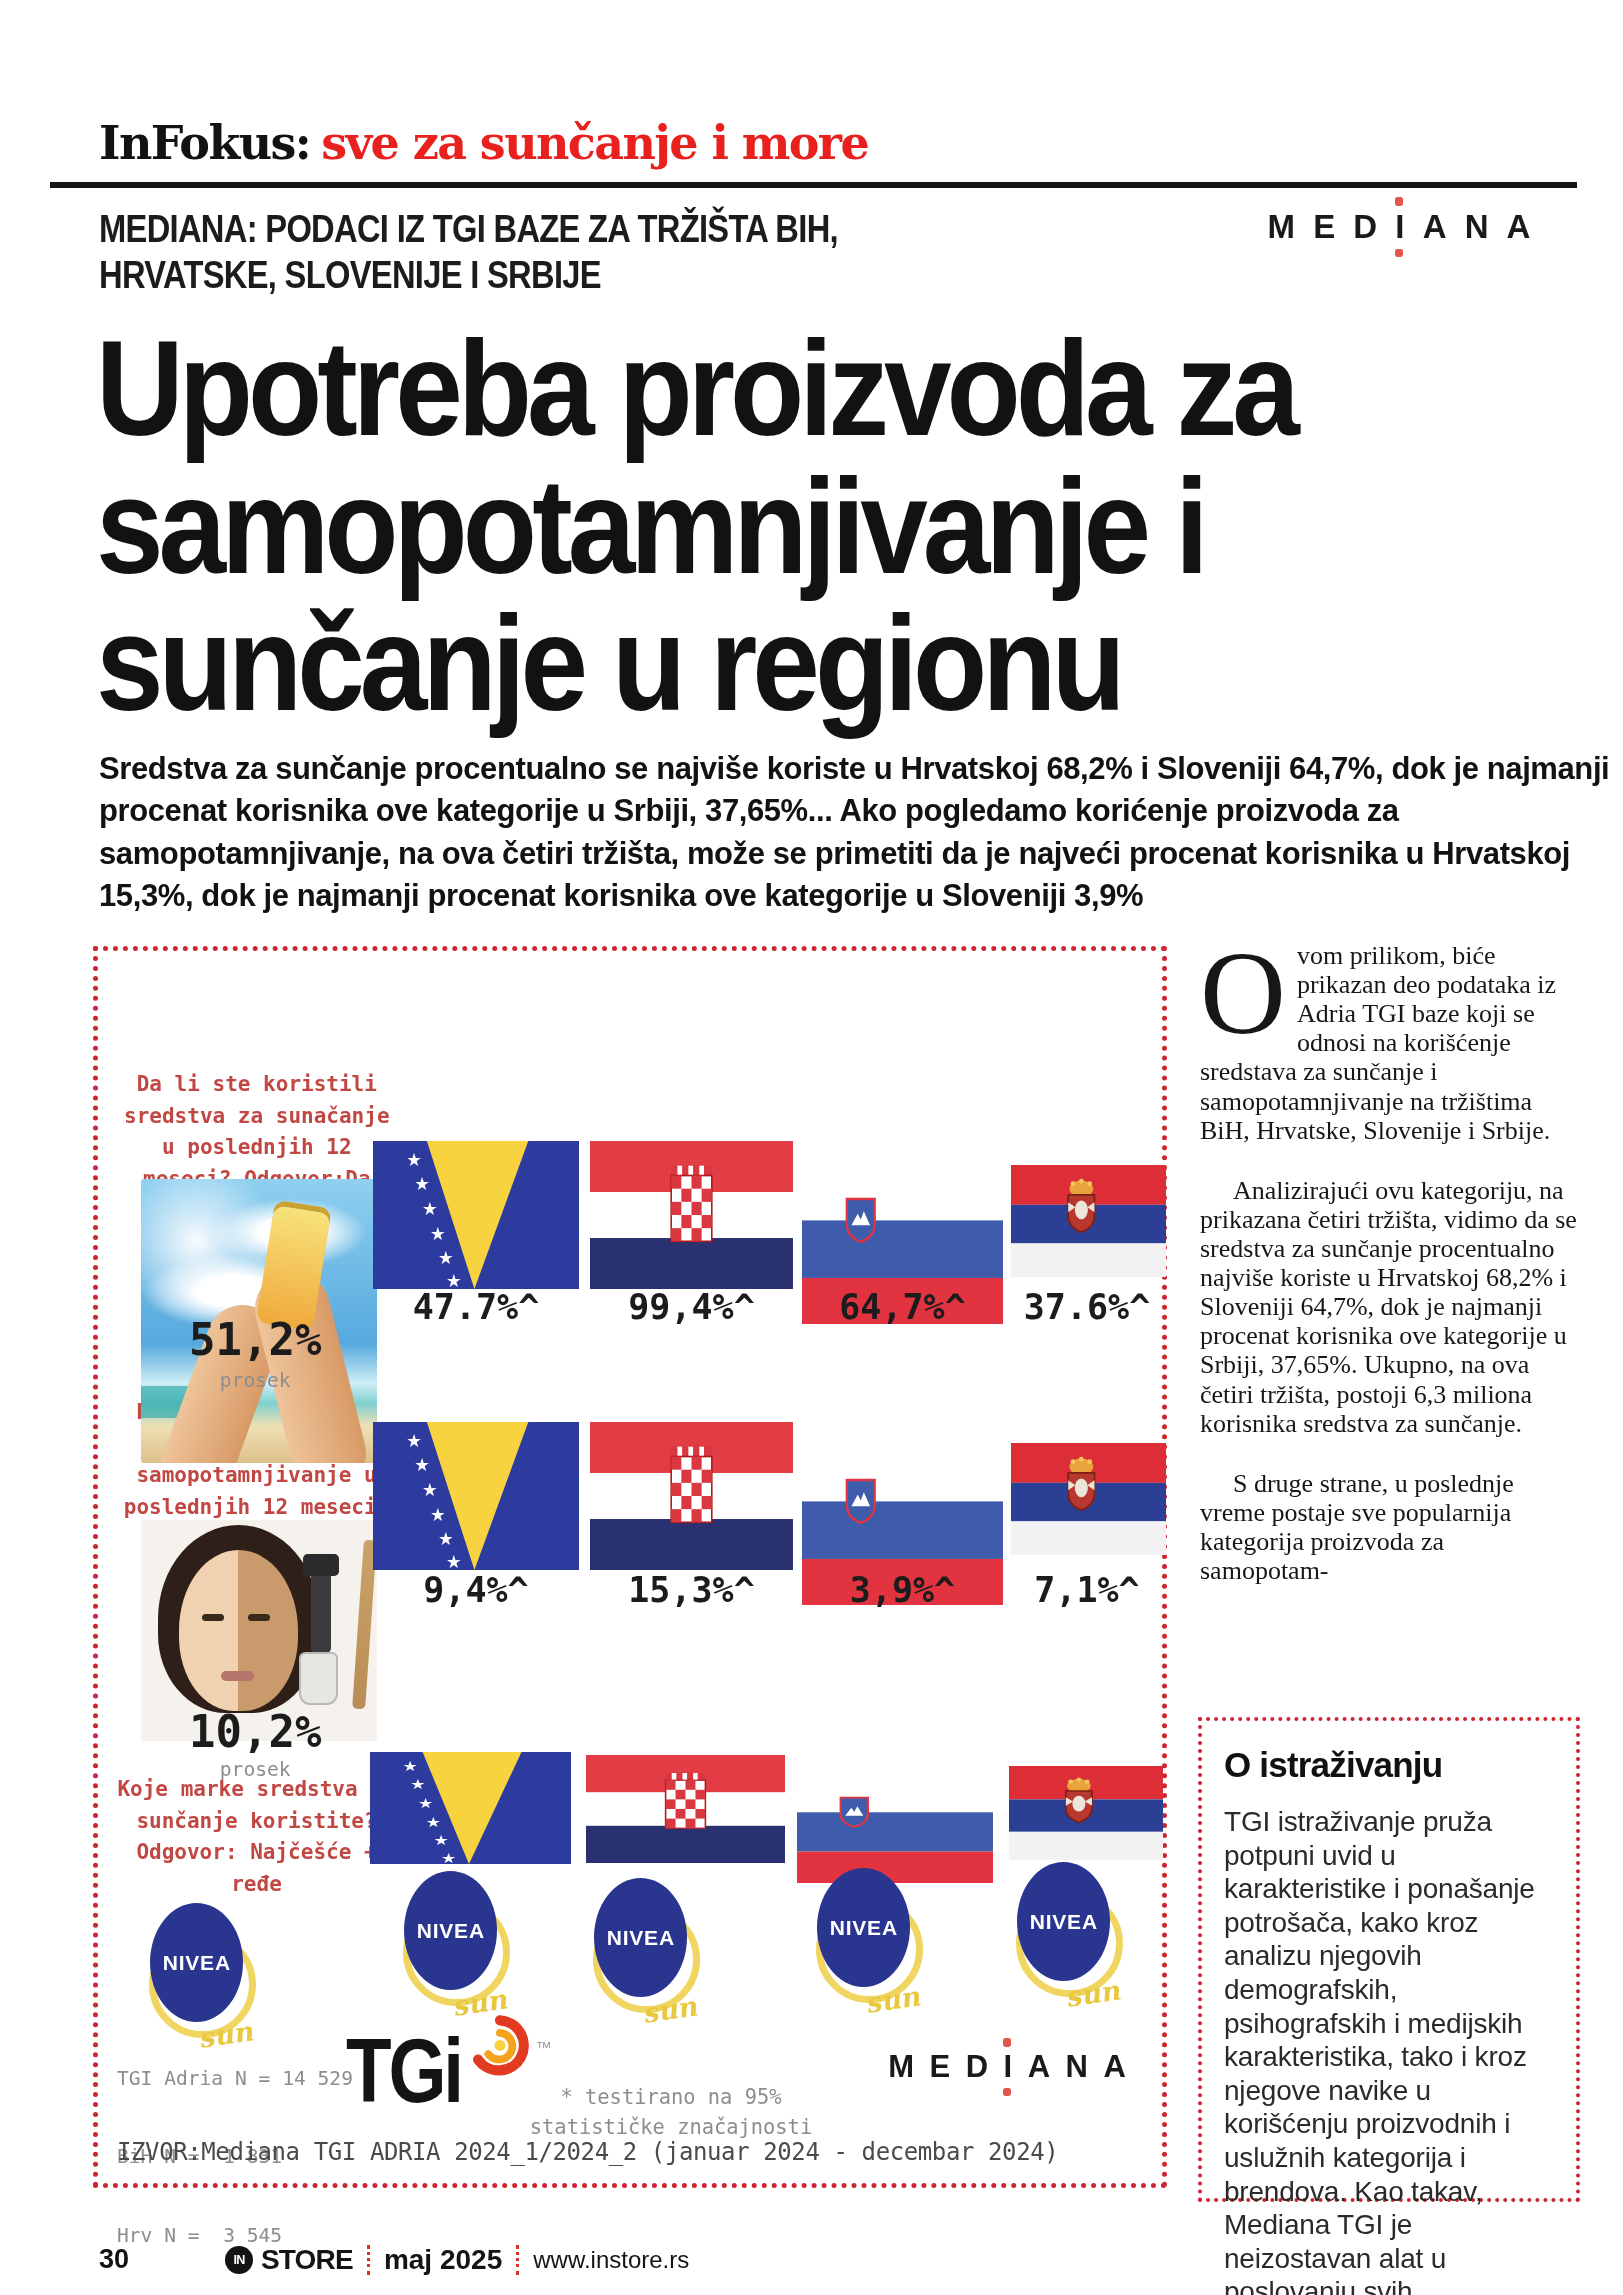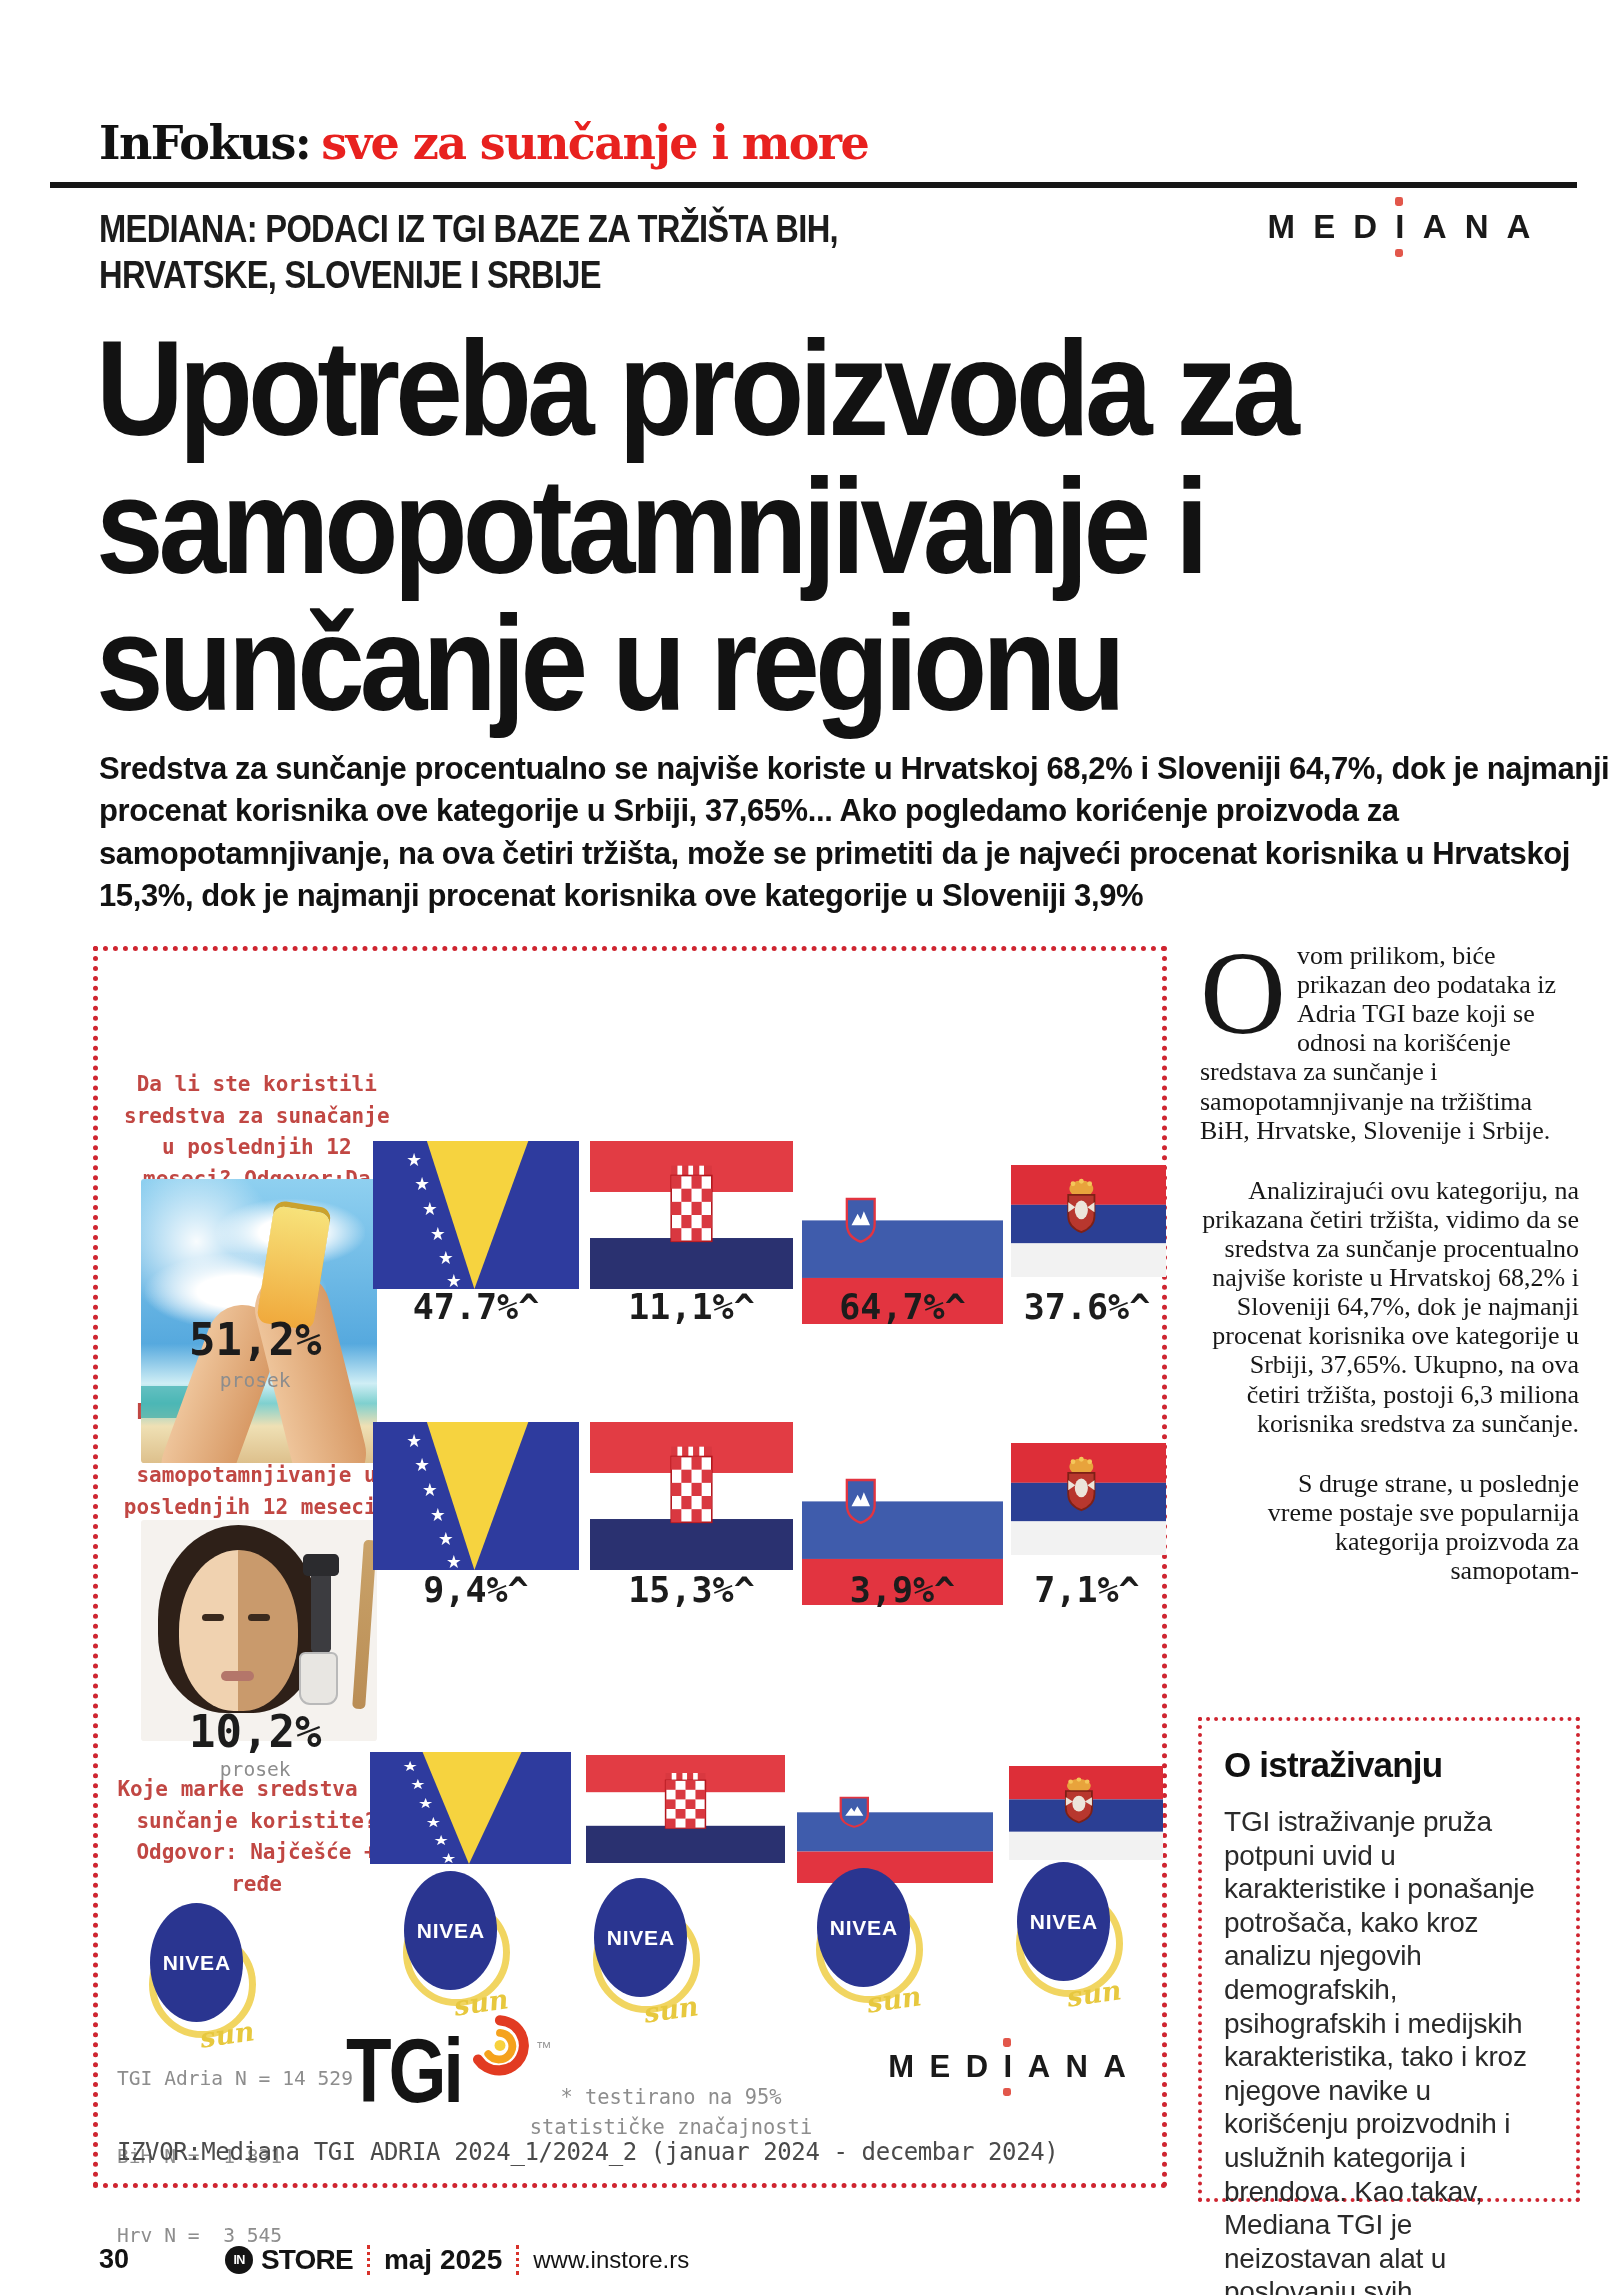--- a/index.html
+++ b/index.html
@@ -126,21 +126,21 @@
            font-family:"DejaVu Sans Mono",monospace;font-size:20.4px;line-height:1.45;color:#8d8d8d;}
   .mediana-ig{position:absolute;left:744px;top:1085px;width:330px;}
   .mediana-ig .letters{font-size:31px;letter-spacing:.5em;margin-right:-.5em;display:block;}
   .ig-source{position:absolute;left:19px;top:1187px;font-family:"DejaVu Sans Mono",monospace;
              font-size:24px;letter-spacing:-0.4px;color:#4a4a4a;white-space:nowrap;}
 
   
   .article{position:absolute;left:1200px;top:941px;width:379px;
            font-family:"Liberation Serif",serif;font-size:26px;line-height:1.12;color:#171717;}
   .article p{margin:0;}
-  .article p+p{margin-top:31px;text-indent:33px;text-align:right;}
+  .article p+p{margin-top:31px;text-indent:33px;}
   .dropcap{float:left;font-size:119px;line-height:.8;margin:4.7px 11px 0 0;font-weight:normal;}
 
   
   .about{position:absolute;left:1198px;top:1717px;width:382px;height:485px;
          border:4.7px dotted #cf2530;box-sizing:border-box;padding:23.6px 22px;background:#fff;}
   .about h3{margin:0 0 20.4px;font-size:35px;font-weight:bold;color:#111;letter-spacing:-0.8px;}
   .about .body{font-size:28px;line-height:1.2;color:#2a2a2a;letter-spacing:-0.2px;}
 
   
   .footer{position:absolute;left:99px;top:2240px;display:flex;align-items:center;height:39px;}
@@ -386,21 +386,21 @@
           <circle cx="118" cy="26" r="4" fill="#f4c75a"></circle>
           <circle cx="132" cy="30" r="4" fill="#f4c75a"></circle>
     <path d="M96,48 h44 v34 q0,18 -22,26 q-22,-8 -22,-26 Z" fill="#b8372e" stroke="#7d2016" stroke-width="3"></path>
     <ellipse cx="118" cy="72" rx="11" ry="15" fill="#ece5da"></ellipse>
     <polygon points="96,60 108,68 96,76" fill="#ece5da"></polygon>
     <polygon points="140,60 128,68 140,76" fill="#ece5da"></polygon>
   </svg>
       </div>
 
     <div class="pct pr1 c1">47.7%^</div>
-    <div class="pct pr1 c2">11,1%^</div>
+    <div class="pct pr1 c2">99,4%^</div>
     <div class="pct pr1 c3">64,7%^</div>
     <div class="pct pr1 c4">37.6%^</div>
 
     <div class="pct pr2 c1">9,4%^</div>
     <div class="pct pr2 c2">15,3%^</div>
     <div class="pct pr2 c3">3,9%^</div>
     <div class="pct pr2 c4">7,1%^</div>
 
     <div class="nivea n0">
       <div class="nivea-ring"></div>

